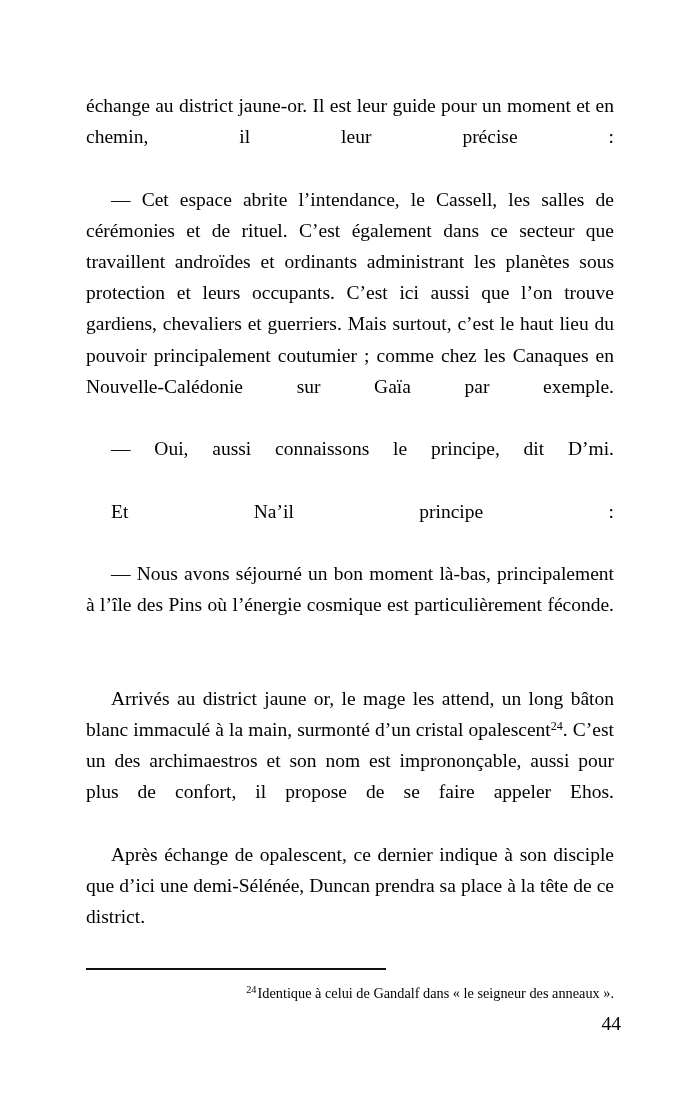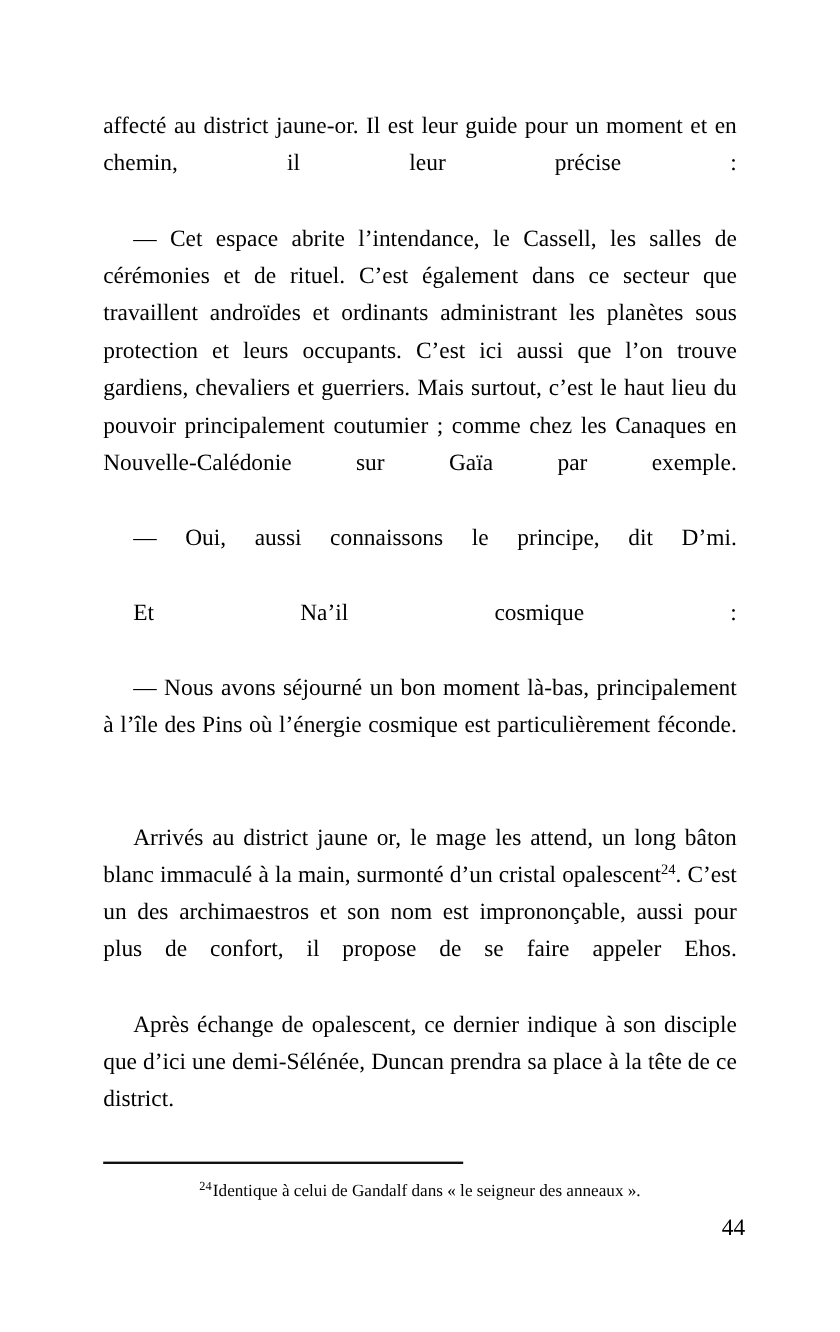--- a/index.html
+++ b/index.html
@@ -78,21 +78,21 @@
     height: 2px;
     background: #111111;
     margin: 0 0 14px 0;
     border: 0;
   }
 
   .footnote-text {
     margin: 0;
     font-size: 14.3px;
     line-height: 18px;
-    text-align: center;
+    text-align: right;
   }
 
   .footnote-text sup.fnnum {
     font-size: 0.72em;
     vertical-align: 0.48em;
     line-height: 0;
     margin-right: 1px;
   }
 
   .page-number {
@@ -104,27 +104,27 @@
     text-align: right;
   }
 </style>
 </head>
 <body>
 
 <div class="page">
 
   <div class="text-block">
 
-    <p class="para continued">affecté au district jaune-or. Il est leur guide pour un moment et en chemin, il leur précise :</p>
+    <p class="para continued">échange au district jaune-or. Il est leur guide pour un moment et en chemin, il leur précise :</p>
 
     <p class="para indented">— Cet espace abrite l’intendance, le Cassell, les salles de cérémonies et de rituel. C’est également dans ce secteur que travaillent androïdes et ordinants administrant les planètes sous protection et leurs occupants. C’est ici aussi que l’on trouve gardiens, chevaliers et guerriers. Mais surtout, c’est le haut lieu du pouvoir principalement coutumier ; comme chez les Canaques en Nouvelle-Calédonie sur Gaïa par exemple.</p>
 
     <p class="para indented">— Oui, aussi connaissons le principe, dit D’mi.</p>
 
-    <p class="para indented">Et Na’il cosmique :</p>
+    <p class="para indented">Et Na’il principe :</p>
 
     <p class="para indented">— Nous avons séjourné un bon moment là-bas, principalement à l’île des Pins où l’énergie cosmique est particulièrement féconde.</p>
 
     <p class="para indented gap-before"><span>Arrivés au district jaune or, le mage les attend, un long bâton blanc immaculé à la main, surmonté d’un cristal opalescent</span><sup class="fnref">24</sup><span>. C’est un des archimaestros et son nom est imprononçable, aussi pour plus de confort, il propose de se faire appeler Ehos.</span></p>
 
     <p class="para indented">Après échange de opalescent, ce dernier indique à son disciple que d’ici une demi-Sélénée, Duncan prendra sa place à la tête de ce district.</p>
 
 
   </div>
 

